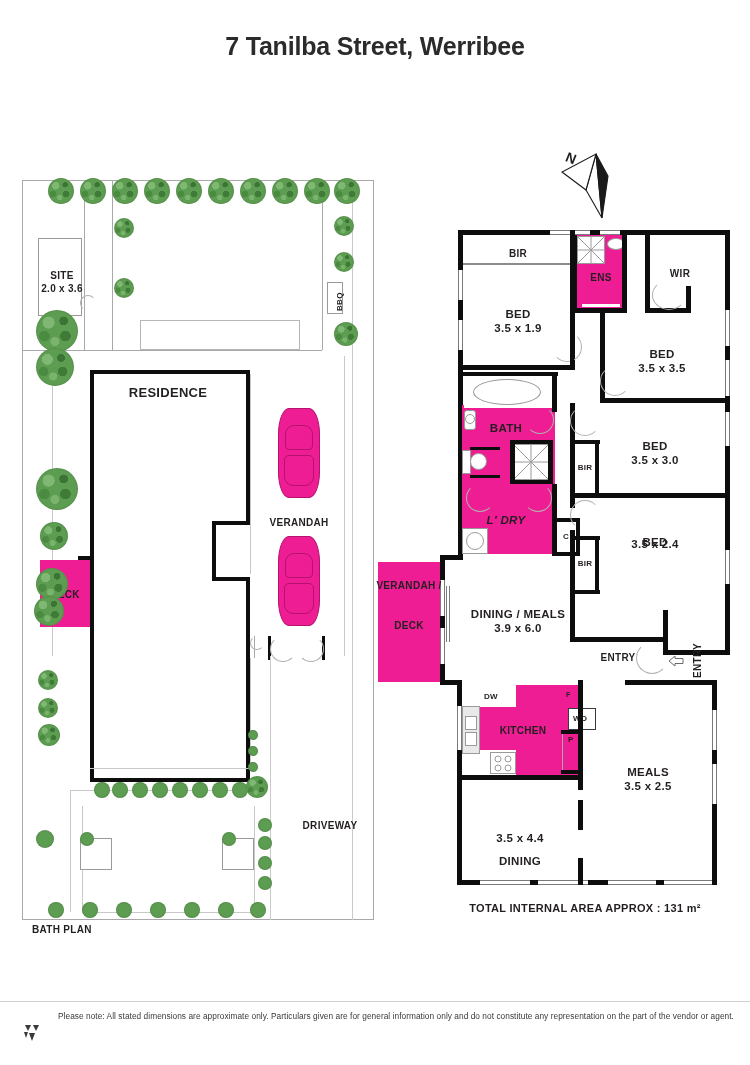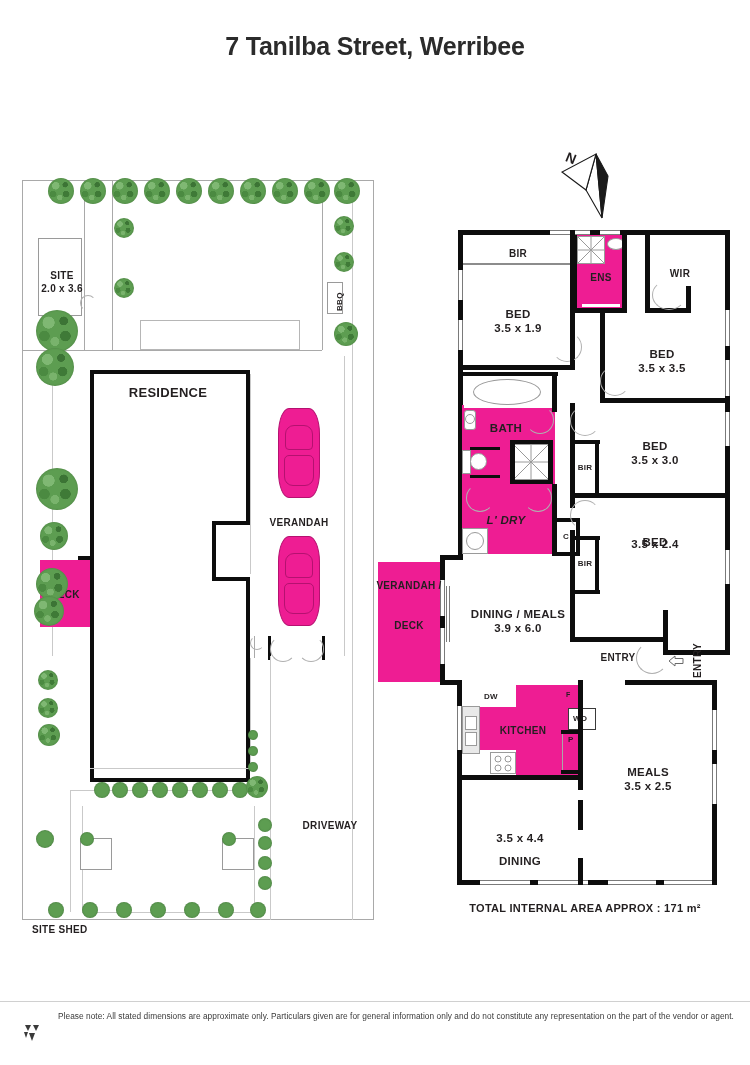--- a/index.html
+++ b/index.html
@@ -183,21 +183,21 @@
 
   <div class="shrub" style="left:26px;top:732px;width:16px;height:16px;"></div>
   <div class="shrub" style="left:60px;top:732px;width:16px;height:16px;"></div>
   <div class="shrub" style="left:94px;top:732px;width:16px;height:16px;"></div>
   <div class="shrub" style="left:128px;top:732px;width:16px;height:16px;"></div>
   <div class="shrub" style="left:162px;top:732px;width:16px;height:16px;"></div>
   <div class="shrub" style="left:196px;top:732px;width:16px;height:16px;"></div>
   <div class="shrub" style="left:228px;top:732px;width:16px;height:16px;"></div>
   <div class="shrub" style="left:14px;top:660px;width:18px;height:18px;"></div>
 
-  <div class="lbl" style="left:10px;top:754px;">SITE SHED</div>
+  <div class="lbl" style="left:10px;top:754px;">BATH PLAN</div>
 </div>
 
 <div id="north">
   <svg width="62" height="80" viewBox="0 0 62 80">
     <polygon points="40,8 46,72 30,44" fill="#ffffff" stroke="#1a1a1a" stroke-width="1.1"></polygon>
     <polygon points="40,8 46,72 52,30" fill="#1a1a1a" stroke="#1a1a1a" stroke-width="1.1"></polygon>
     <polygon points="40,8 30,44 6,26" fill="#ffffff" stroke="#1a1a1a" stroke-width="1.1"></polygon>
   </svg>
   <div class="lbl" style="left:10px;top:4px;font-size:14px;transform:rotate(22deg);">N</div>
 </div>
@@ -373,21 +373,21 @@
   <div class="wall" style="left:17px;top:625px;width:126px;height:5px;"></div>
   <div class="wall" style="left:138px;top:650px;width:5px;height:30px;"></div>
   <div class="wall" style="left:138px;top:708px;width:5px;height:27px;"></div>
 
   <div class="lbl big ctr" style="left:80px;top:668px;margin-top:37px;">DINING</div>
   <div class="lbl big ctr" style="left:80px;top:682px;">3.5 x 4.4</div>
 
   <div class="lbl big ctr" style="left:208px;top:616px;">MEALS</div>
   <div class="lbl big ctr" style="left:208px;top:630px;">3.5 x 2.5</div>
 
-  <div class="lbl ctr" style="left:145px;top:752px;font-size:11px;">TOTAL INTERNAL AREA APPROX : 171 m²</div>
+  <div class="lbl ctr" style="left:145px;top:752px;font-size:11px;">TOTAL INTERNAL AREA APPROX : 131 m²</div>
 </div>
 
 <div id="divider"></div>
 <div id="note">Please note: All stated dimensions are approximate only. Particulars given are for general information only and do not constitute any representation on the part of the vendor or agent.</div>
 <svg id="logo" viewBox="0 0 22 22">
   <polygon points="3,3 9,3 6,9" fill="#3a3a3a"></polygon>
   <polygon points="11,3 17,3 14,9" fill="#3a3a3a"></polygon>
   <polygon points="7,11 13,11 10,19" fill="#3a3a3a"></polygon>
   <polygon points="2,10 6,10 4,16" fill="#3a3a3a"></polygon>
 </svg>

